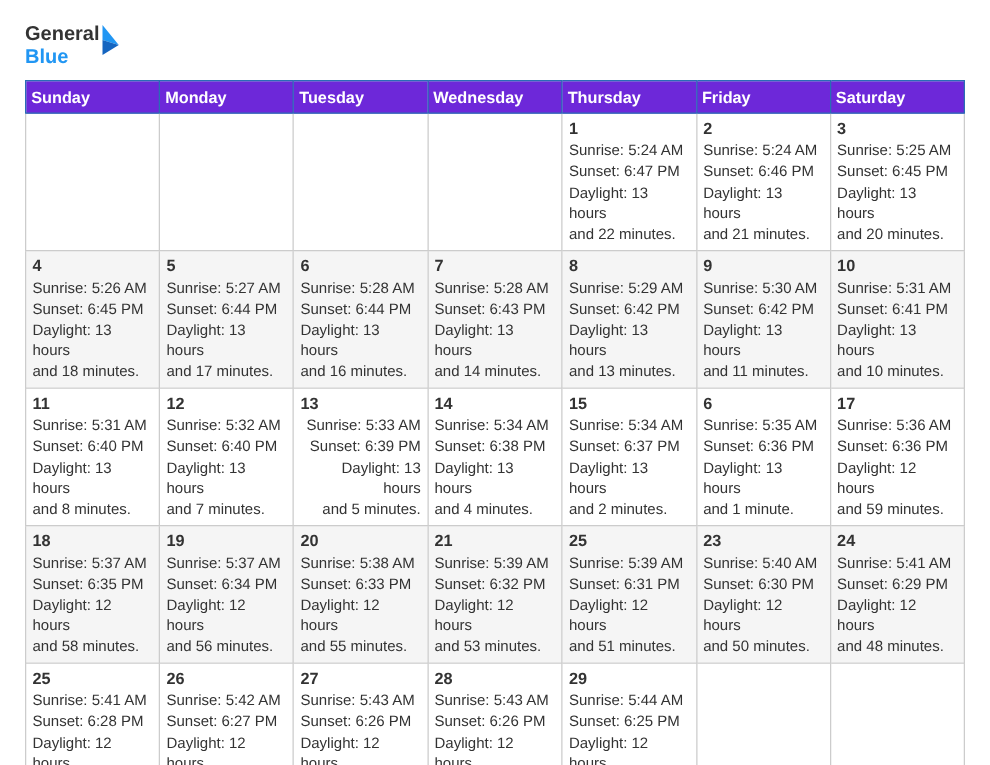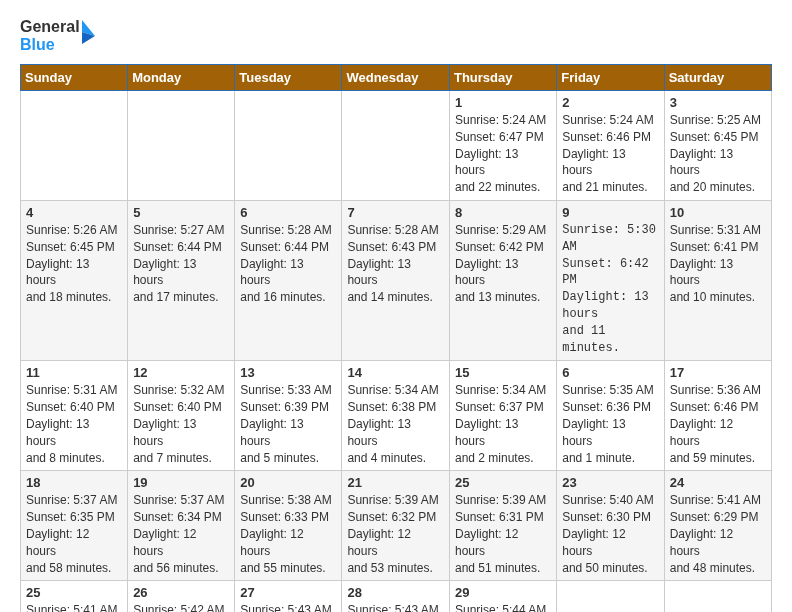--- a/index.html
+++ b/index.html
@@ -34,21 +34,21 @@
       font-size: 16px;
       font-weight: bold;
       color: #333;
     }
     .calendar {
       width: 100%;
       border-collapse: collapse;
       font-size: 11px;
     }
     .calendar thead tr th {
-      background: #a16207;
+      background: #6d28d9;
       color: #fff;
       padding: 5px 4px;
       text-align: left;
       font-size: 13px;
       font-weight: bold;
       border: 1px solid #2a6db5;
     }
     .calendar tbody tr td {
       border: 1px solid #ccc;
       vertical-align: top;
@@ -165,21 +165,21 @@
         </td>
         <td>
           <span class="day-number">8</span>
           <div class="day-detail" style="white-space: pre-line;">Sunrise: 5:29 AM
 Sunset: 6:42 PM
 Daylight: 13 hours
 and 13 minutes.</div>
         </td>
         <td>
           <span class="day-number">9</span>
-          <div class="day-detail" style="white-space: pre-line; font-family: Liberation Mono, monospace;">Sunrise: 5:30 AM
+          <div class="day-detail" style="white-space: pre-line;">Sunrise: 5:30 AM
 Sunset: 6:42 PM
 Daylight: 13 hours
 and 11 minutes.</div>
         </td>
         <td>
           <span class="day-number">10</span>
           <div class="day-detail" style="white-space: pre-line;">Sunrise: 5:31 AM
 Sunset: 6:41 PM
 Daylight: 13 hours
 and 10 minutes.</div>
@@ -195,21 +195,21 @@
         </td>
         <td>
           <span class="day-number">12</span>
           <div class="day-detail" style="white-space: pre-line;">Sunrise: 5:32 AM
 Sunset: 6:40 PM
 Daylight: 13 hours
 and 7 minutes.</div>
         </td>
         <td>
           <span class="day-number">13</span>
-          <div class="day-detail" style="white-space: pre-line;">Sunrise: 5:33 AM
+          <div class="day-detail" style="white-space: pre-line; text-align: right;">Sunrise: 5:33 AM
 Sunset: 6:39 PM
 Daylight: 13 hours
 and 5 minutes.</div>
         </td>
         <td>
           <span class="day-number">14</span>
           <div class="day-detail" style="white-space: pre-line;">Sunrise: 5:34 AM
 Sunset: 6:38 PM
 Daylight: 13 hours
 and 4 minutes.</div>
@@ -224,21 +224,21 @@
         <td>
           <span class="day-number">6</span>
           <div class="day-detail" style="white-space: pre-line;">Sunrise: 5:35 AM
 Sunset: 6:36 PM
 Daylight: 13 hours
 and 1 minute.</div>
         </td>
         <td>
           <span class="day-number">17</span>
           <div class="day-detail" style="white-space: pre-line;">Sunrise: 5:36 AM
-Sunset: 6:46 PM
+Sunset: 6:36 PM
 Daylight: 12 hours
 and 59 minutes.</div>
         </td>
       </tr>
       <tr>
         <td>
           <span class="day-number">18</span>
           <div class="day-detail" style="white-space: pre-line;">Sunrise: 5:37 AM
 Sunset: 6:35 PM
 Daylight: 12 hours

